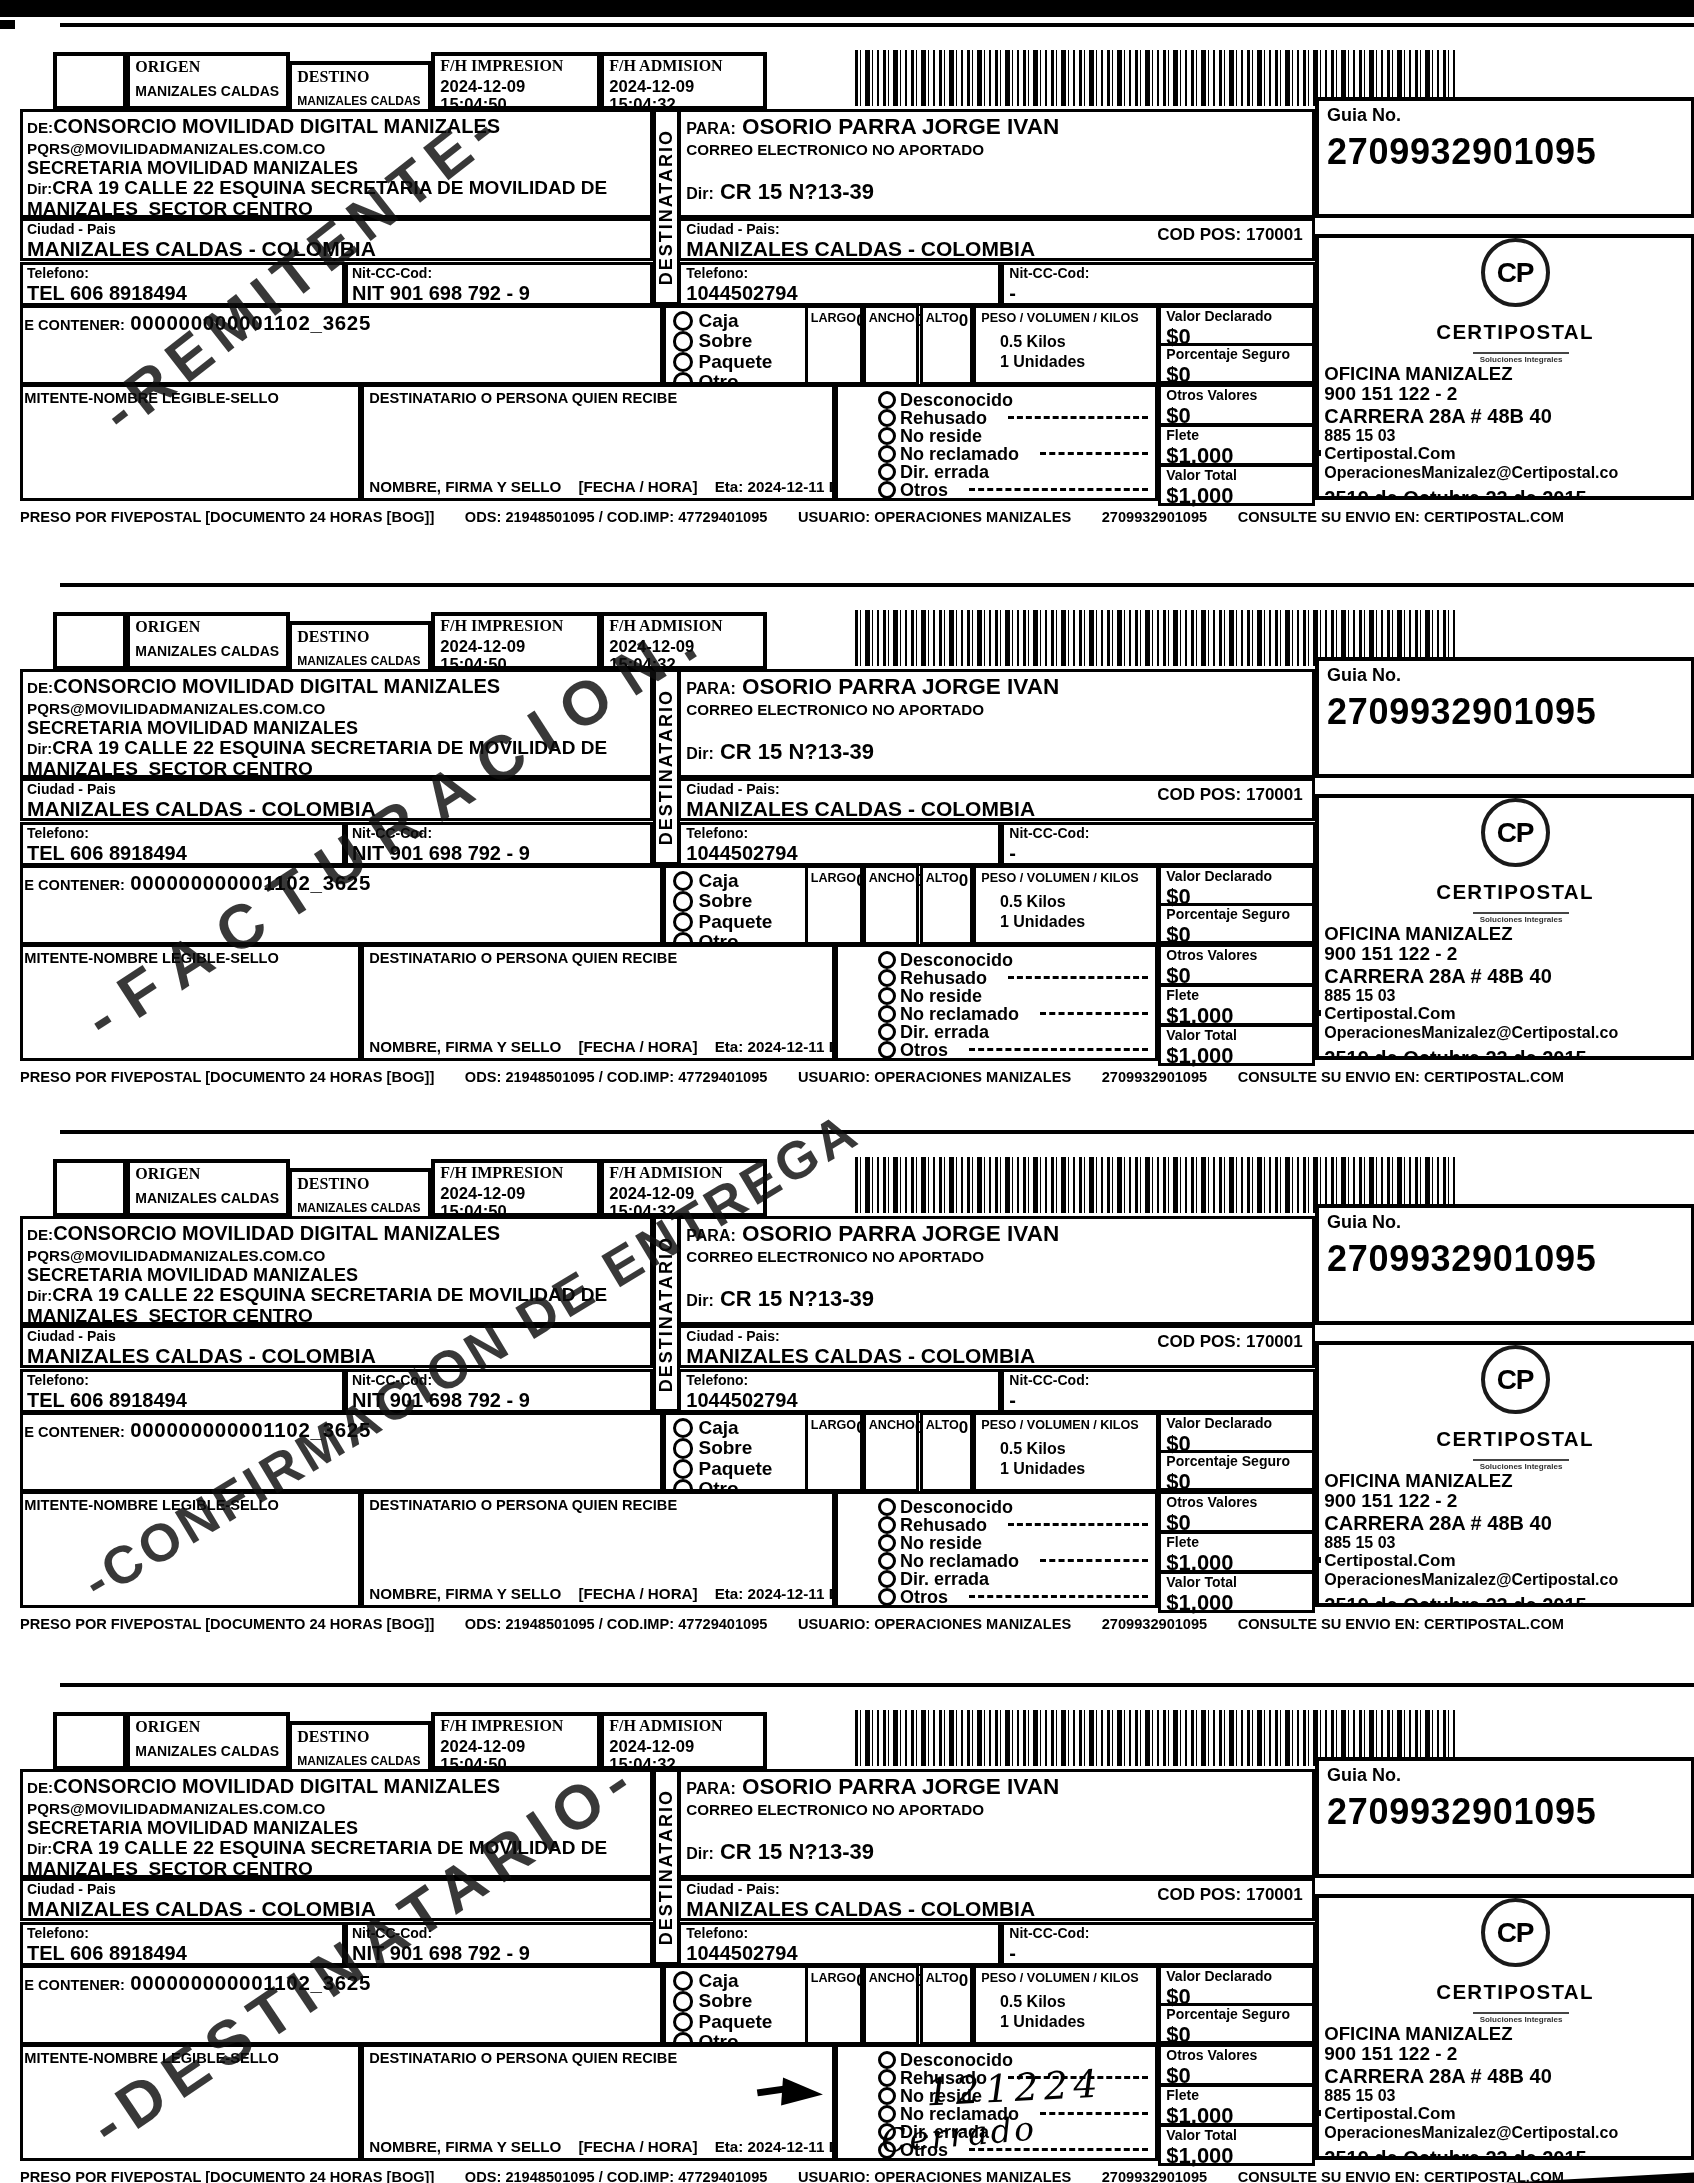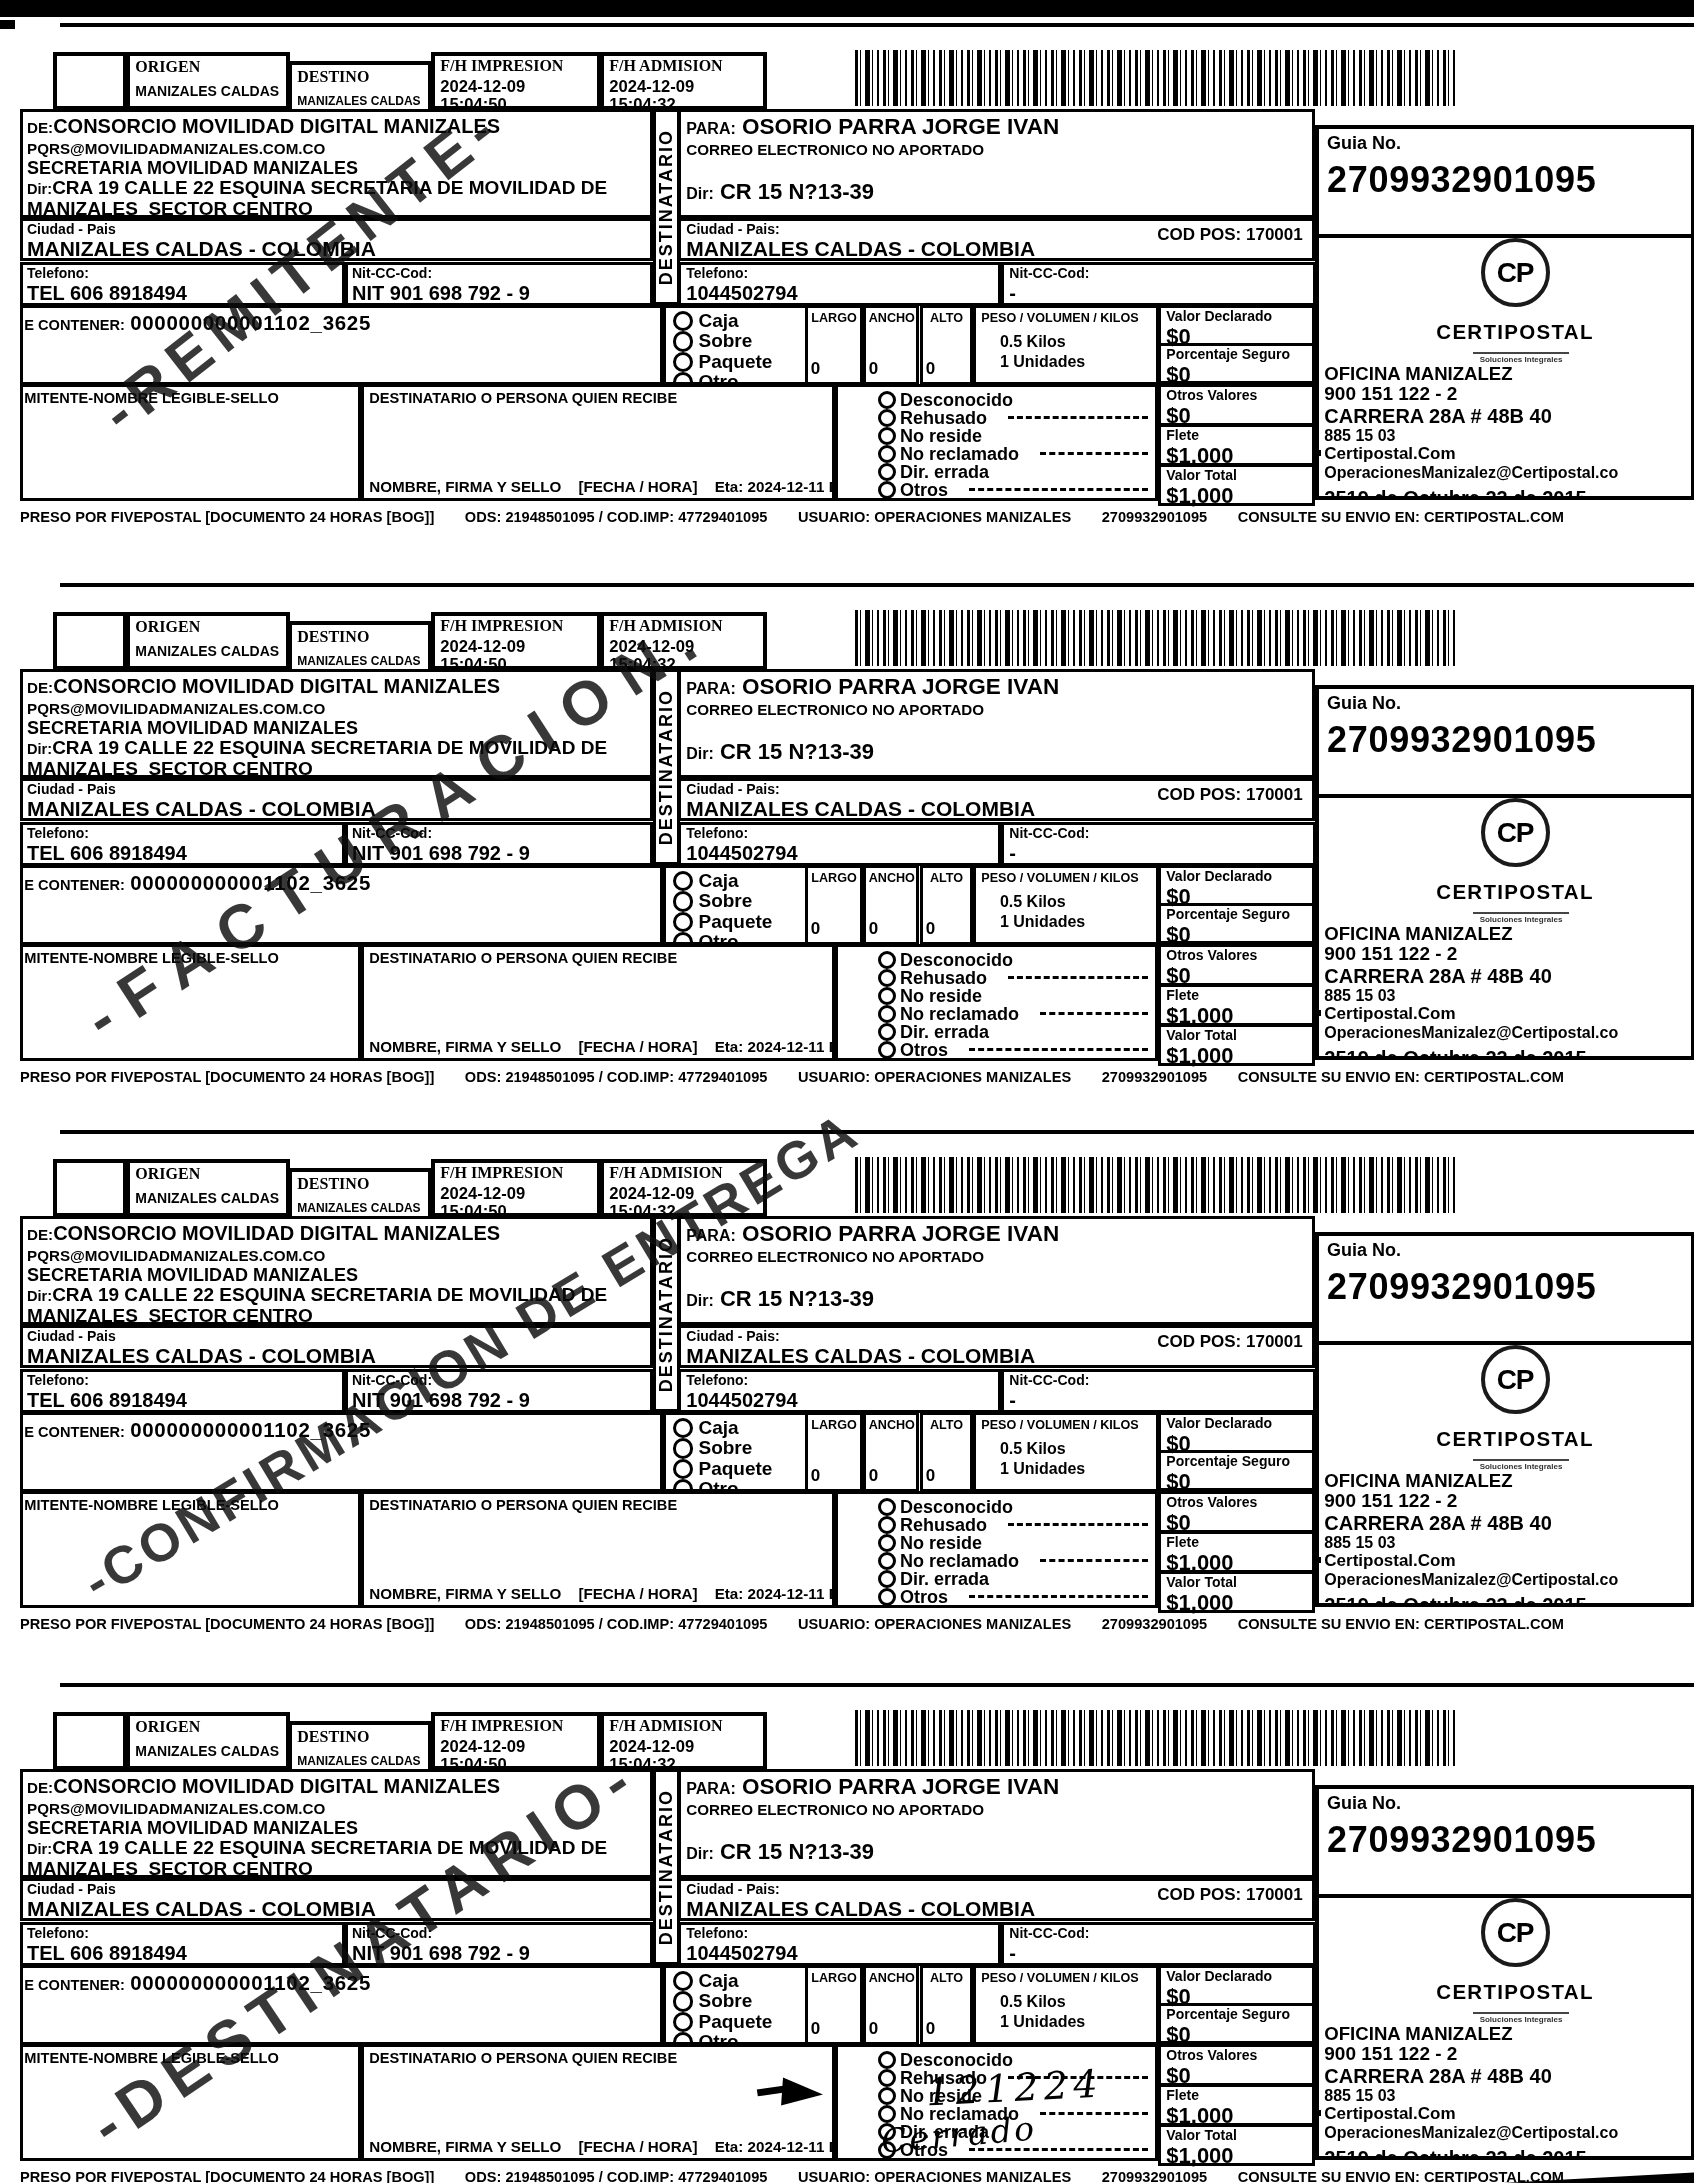--- a/index.html
+++ b/index.html
@@ -49,21 +49,21 @@
   .dest-main{left:658px;top:86px;width:637px;height:109px;padding:2.7px 5.3px;}
   .line-para{font-size:22.5px;line-height:24.5px;}
   .para-small{font-size:16px;}
   .line-correo{font-size:15.2px;line-height:18.6px;margin-bottom:20px;}
   .line-ddir{font-size:22px;line-height:23px;}
   .dest-ciudad{left:658px;top:195px;width:637px;height:43px;padding:1.3px 5.3px;}
   .codpos{position:absolute;right:9.3px;top:4px;font-size:17px;}
   .dest-tel{left:658px;top:239px;width:323px;height:44px;padding:1.3px 5.3px;}
   .dest-nit{left:981px;top:239px;width:315px;height:44px;padding:1.3px 5.3px;}
   
-  .guia-cell{left:1295px;top:102px;width:380px;height:121px;padding:4px 8px;border-width:4px;}
+  .guia-cell{left:1295px;top:74px;width:380px;height:121px;padding:4px 8px;border-width:4px;}
   .guia-label{font-size:18px;line-height:20px;}
   .guia-number{font-size:36px;line-height:40px;margin-top:6.6px;letter-spacing:0.7px;}
   .brandoffice{left:1295px;top:211px;width:380px;height:266px;padding:0;border-width:4px;overflow:hidden;}
   .logo-wrap{height:126px;display:flex;flex-direction:column;align-items:center;justify-content:space-between;padding-left:20px;}
   .logo-circle{width:61px;height:61px;border:4.6px solid #1a1a1a;border-radius:50%;
                display:flex;align-items:center;justify-content:center;}
   .logo-initials{font-size:28px;letter-spacing:-1.3px;}
   .brand-name{font-size:20.5px;letter-spacing:1.3px;margin-top:5.3px;}
   .brand-tagline{font-size:8px;color:#333;border-top:2px solid #444;padding:0.7px 6.6px 0 6.6px;margin-top:1.3px;margin-left:12px;}
   .office-lines{padding:0 5.3px;}
@@ -74,21 +74,21 @@
          background:repeating-linear-gradient(180deg,#000 0 6px,transparent 6px 48px);}
   
   .contener-cell{left:0;top:282px;width:643px;height:80px;padding:2.7px 1.3px;}
   .contener-line{display:flex;align-items:baseline;gap:5.3px;}
   .contener-label{font-size:14.6px;}
   .contener-value{font-size:20.5px;letter-spacing:0.7px;}
   .pkg-cell{left:643px;top:282px;width:162px;height:80px;padding:2.7px 6.6px;display:flex;
             flex-direction:column;justify-content:space-between;}
   .pkg-row{display:flex;align-items:center;gap:5.3px;font-size:19px;line-height:18.6px;}
   .radio{display:inline-block;width:14.6px;height:14.6px;border:3.3px solid #000;border-radius:50%;flex:none;}
-  .mini-col{top:282px;height:80px;padding:2.7px;display:flex;flex-direction:column;justify-content:space-between;}
+  .mini-col{top:282px;height:80px;padding:2.7px;display:flex;flex-direction:row;justify-content:space-between;}
   .col-largo{left:785px;width:58px;}
   .col-ancho{left:843px;width:56px;}
   .col-alto{left:900px;width:53px;}
   .mini-label{font-size:12.6px;text-align:center;}
   .mini-value{font-size:17px;}
   .col-peso{left:953px;top:282px;width:186px;height:80px;padding:2.7px 5.3px;}
   .peso-label{font-size:12.6px;}
   .peso-value{font-size:16px;margin:8px 0 0 18.6px;line-height:18.6px;}
   .col-valor{left:1138px;top:282px;width:157px;height:80px;border:none;}
   .valor-decl{position:absolute;left:0;top:0;width:157px;height:41px;padding:1.3px 5.3px;

